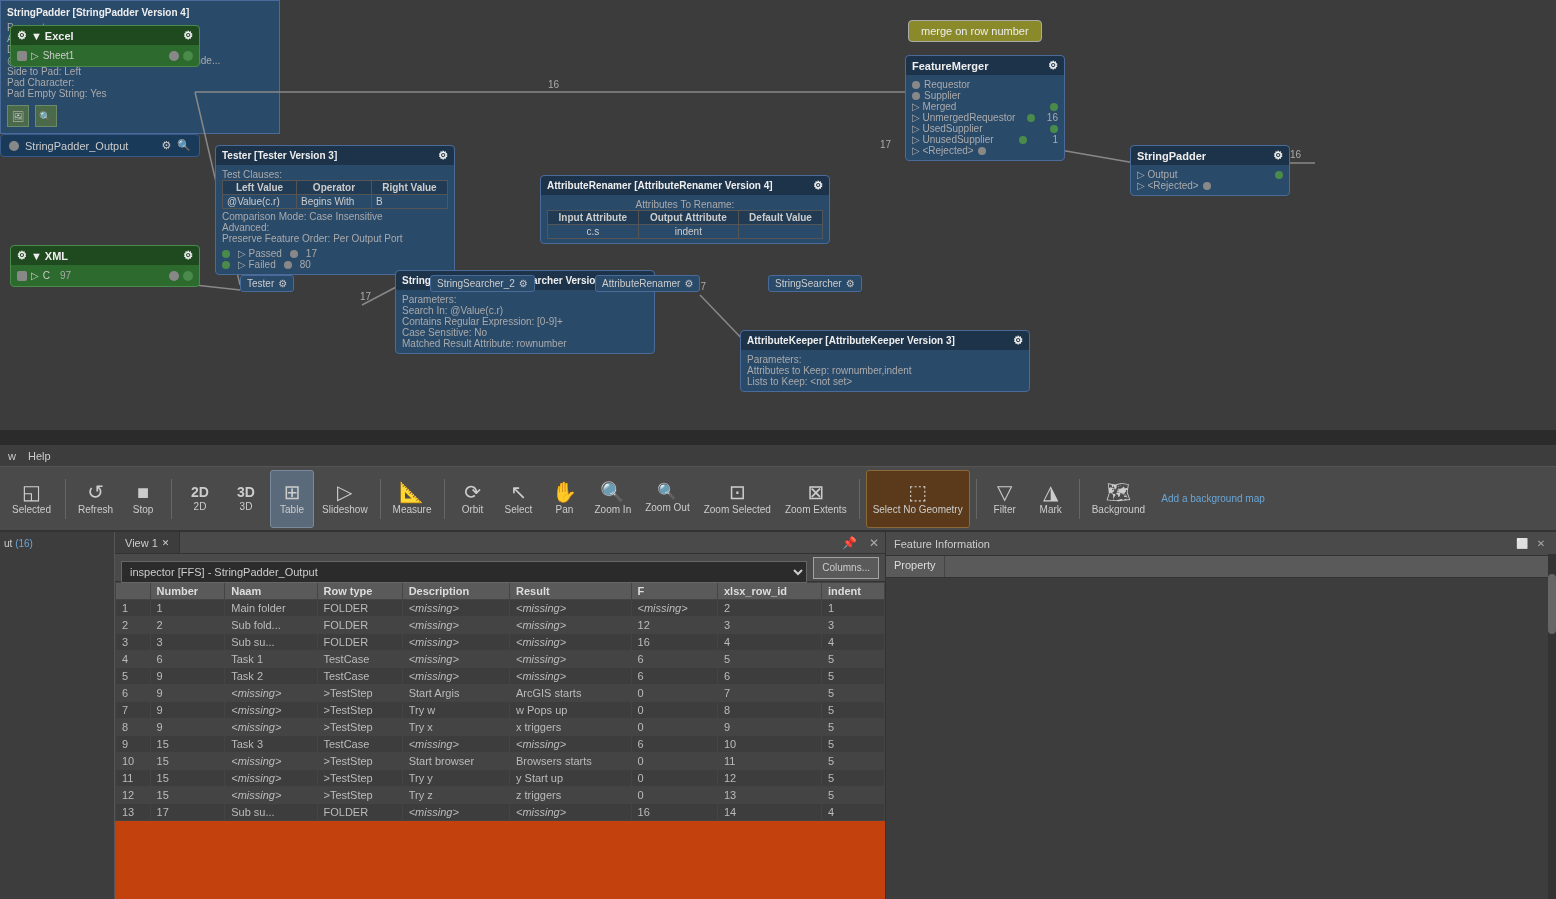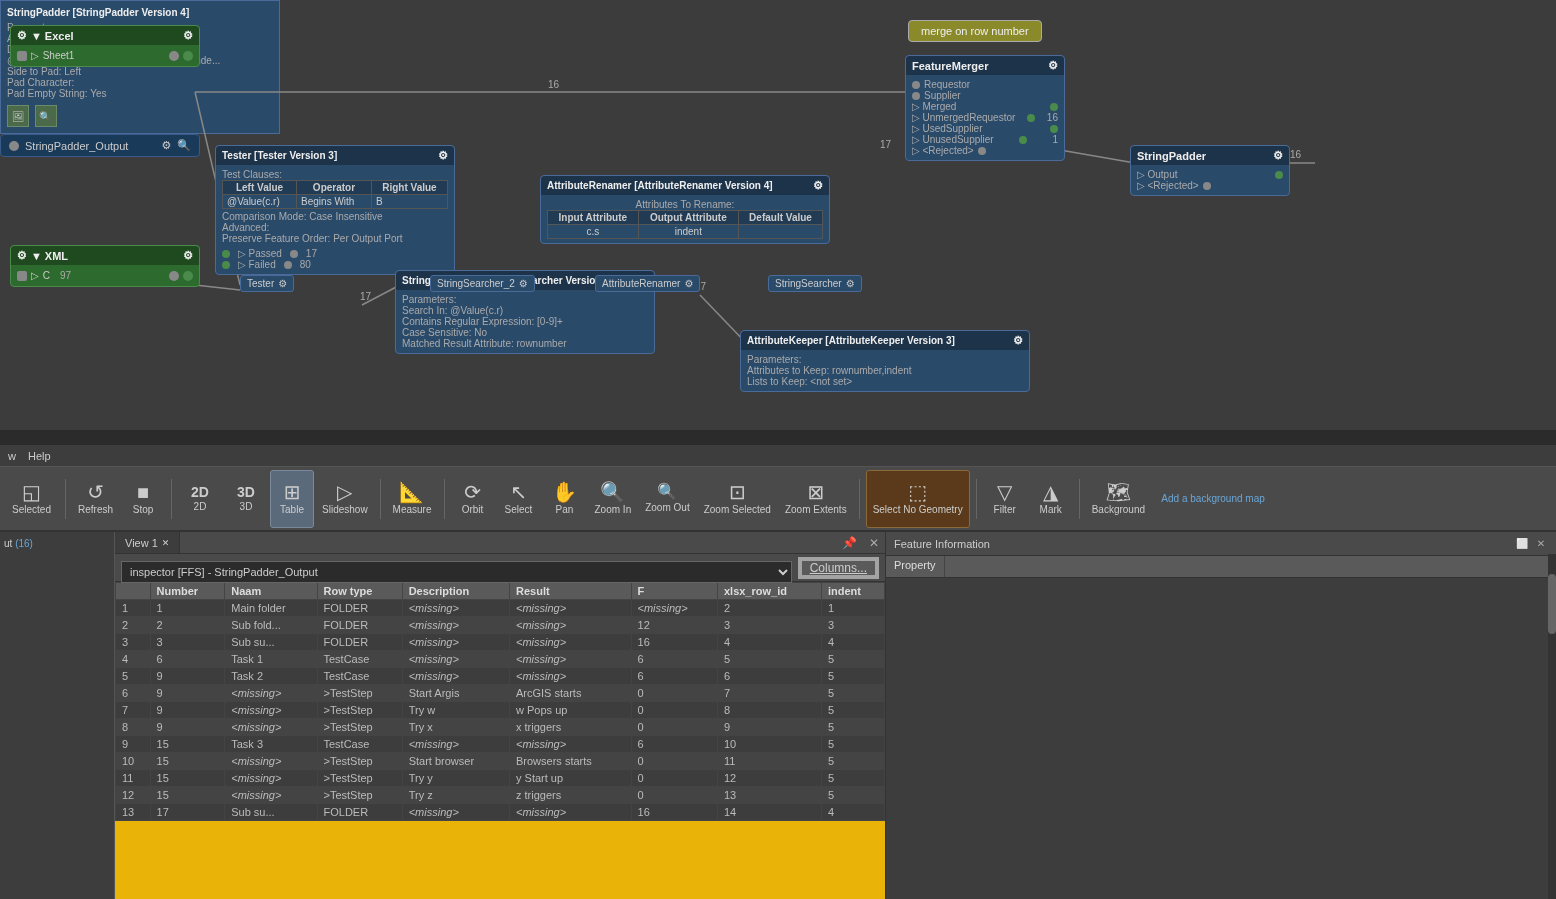--- a/index.html
+++ b/index.html
@@ -78,21 +78,21 @@
     }
     .left-panel-item { color: #ccc; padding: 2px 0; }
     .left-panel-link { color: #6aa6d6; cursor: pointer; }
 
     
     #main-content {
       position: absolute;
       top: 532px; left: 115px;
       width: 770px;
       height: 367px;
-      background: #eab308;
+      background: #c2410c;
     }
 
     
     #tab-bar {
       height: 22px;
       background: #4a4a4a;
       display: flex;
       align-items: center;
       border-bottom: 1px solid #333;
     }
@@ -128,25 +128,24 @@
       color: #ccc;
       border: 1px solid #666;
       font-size: 11px;
       padding: 0 4px;
       margin-top: 8px;
     }
     #columns-btn {
       height: 22px;
       background: #5a5a5a;
       color: #ccc;
-      border: 4px solid #a3a3a3;
-      font-size: 12px;
+      border: 1px solid #a3a3a3;
+      font-size: 10px;
       padding: 0 8px;
       cursor: pointer;
-      text-decoration: underline;
     }
 
     
     #data-table {
       width: 100%;
       border-collapse: collapse;
       font-size: 11px;
     }
     #data-table thead tr {
       background: #5a5a5a;

